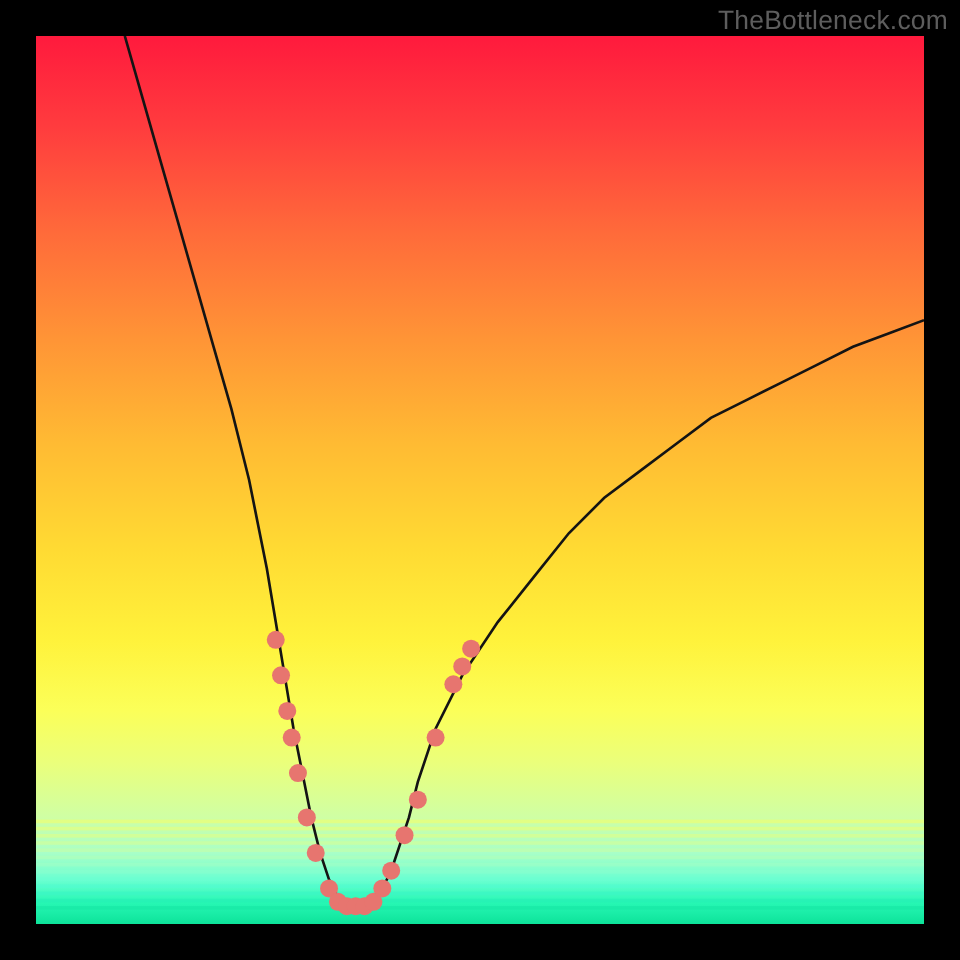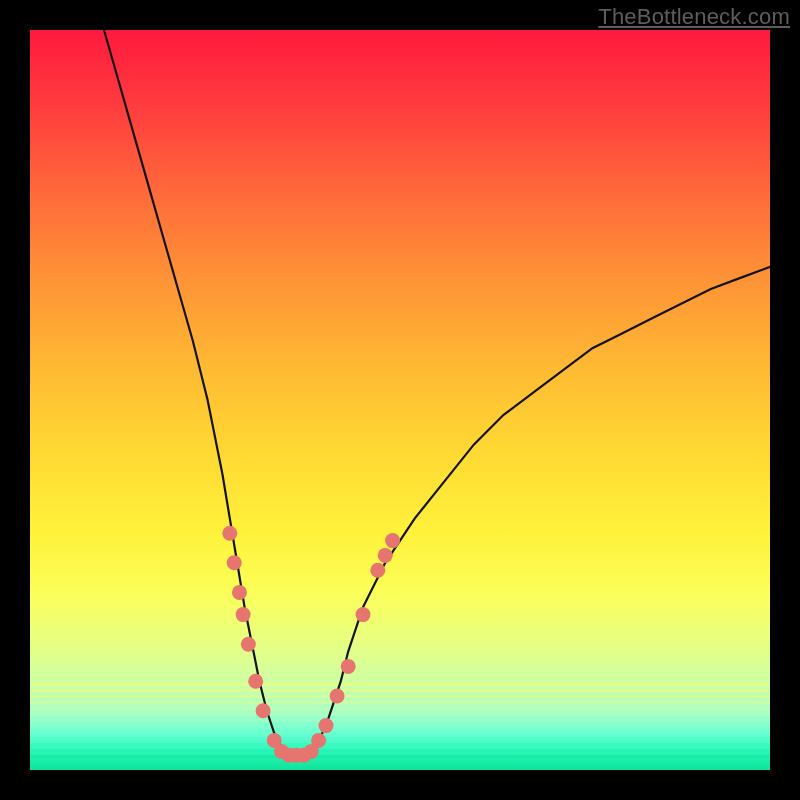--- a/index.html
+++ b/index.html
@@ -58,21 +58,20 @@
     height: 100%;
   }
   .watermark {
     position: absolute;
     top: 4px;
     right: 10px;
     color: #5d5d5d;
     font-size: 22px;
     letter-spacing: 0.2px;
     font-weight: 500;
-    text-decoration: underline;
   }
 </style>
 </head>
 <body>
 
 <div class="canvas">
   <div class="plot">
     <div class="gradient"></div>
 
     <div class="bands" style="bottom:84px;background:#f6ff66"></div>

